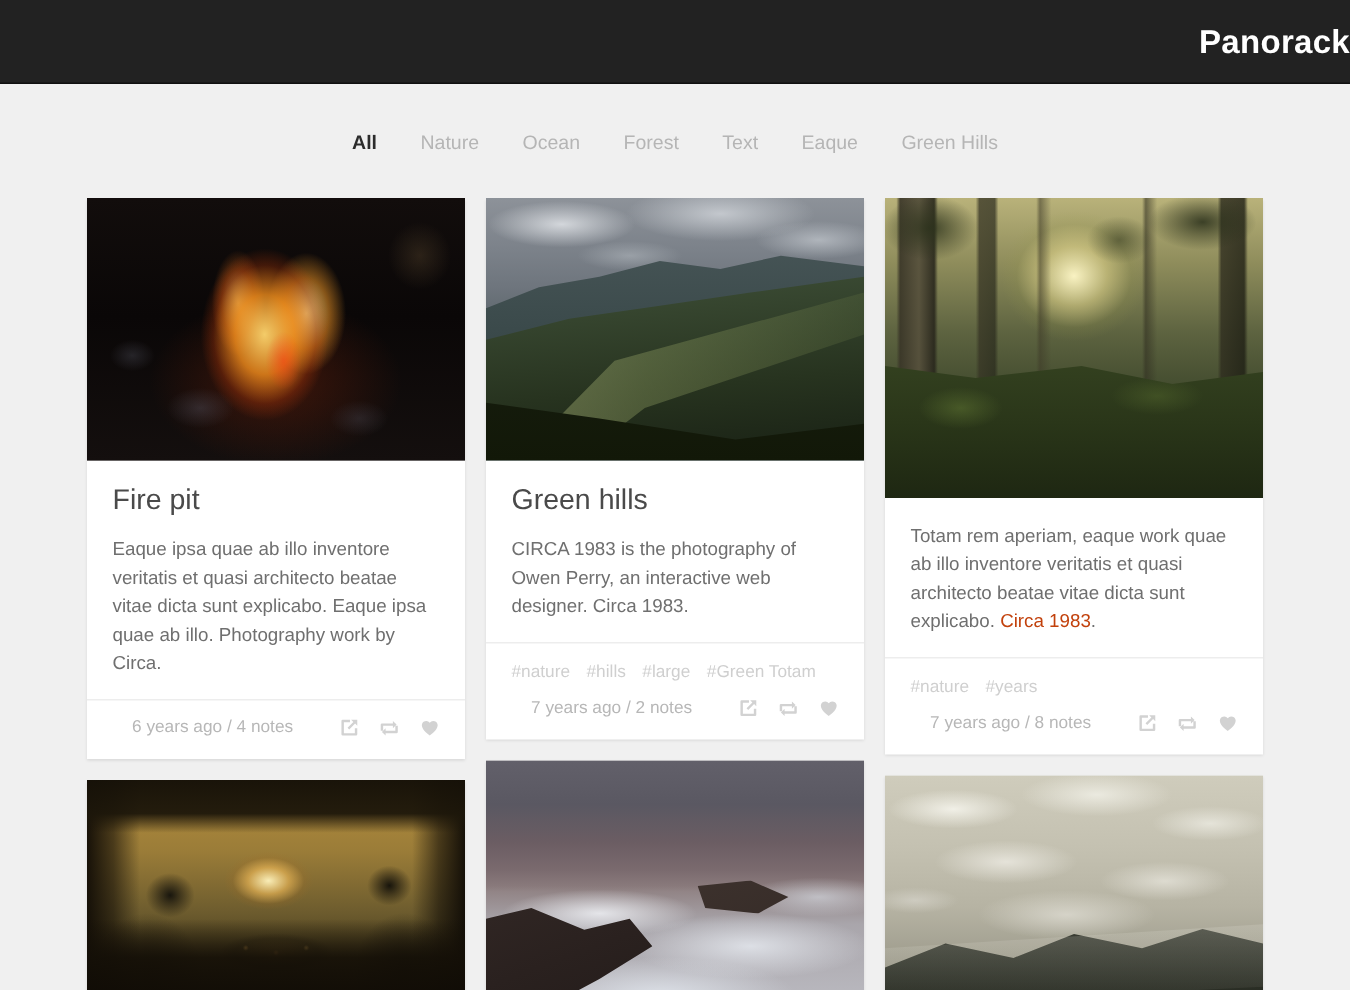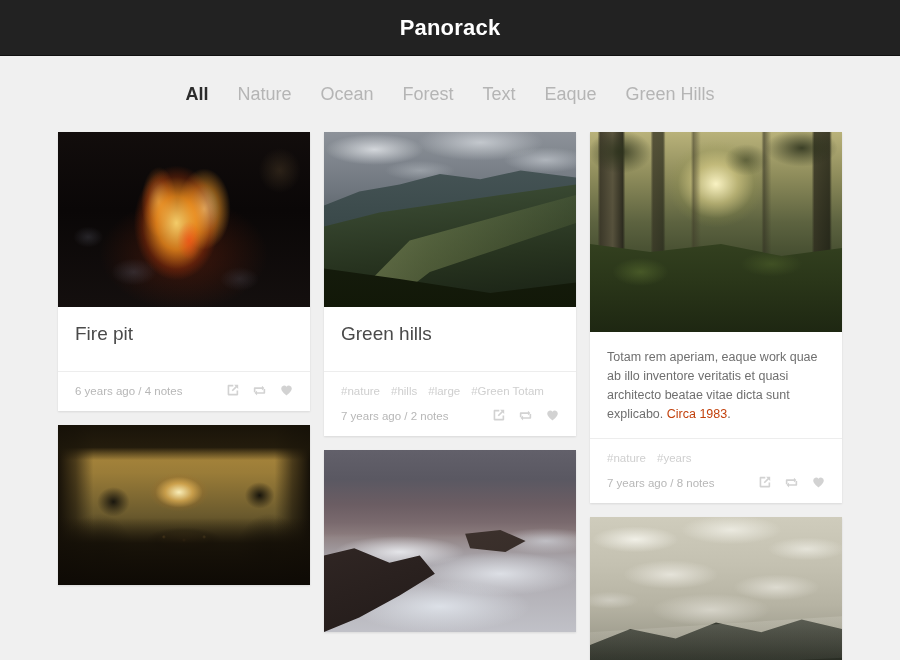--- a/index.html
+++ b/index.html
@@ -10,40 +10,40 @@
     overflow: hidden;
   }
 
   
   .site-header {
     height: 56px;
     background: #222222;
     border-bottom: 1px solid #111;
     display: flex;
     align-items: center;
-    justify-content: center;
+    justify-content: flex-end;
   }
   .site-title {
     color: #ffffff;
     font-size: 22px;
     font-weight: bold;
     letter-spacing: 0.2px;
   }
 
   
   .filter-nav {
     height: 76px;
     display: flex;
     align-items: center;
     justify-content: center;
     gap: 29px;
     background: #f0f0f0;
   }
   .filter-item {
-    font-size: 18px;
+    font-size: 13px;
     color: #b5b5b5;
     cursor: pointer;
     white-space: nowrap;
   }
   .filter-item.active { color: #2c2c2c; font-weight: bold; }
 
   
   .grid {
     padding: 0 58px;
     display: flex;
@@ -74,23 +74,23 @@
   .card-divider { height: 1px; background: #ededed; }
   .card-tags {
     padding: 13px 17px 0 17px;
     font-size: 11.5px;
     color: #cfcfcf;
     display: flex;
     gap: 11px;
     flex-wrap: wrap;
   }
   .card-foot {
-    padding: 12px 17px 14px 17px;
-    display: flex;
-    align-items: center;
+    padding: 12px 17px 14px 30px;
+    display: flex;
+    align-items: flex-start;
     justify-content: space-between;
   }
   .meta { font-size: 11.5px; color: #b7b7b7; }
   .actions { display: flex; gap: 14px; align-items: center; }
   .actions svg { display: block; fill: #d2d2d2; }
 
   
   .ph { width: 100%; height: 100%; position: absolute; inset: 0; }
 
   
@@ -218,20 +218,21 @@
 
   <div class="column">
 
     <div class="card">
       <div class="card-photo photo-fire">
         <div class="ph fire-a"></div>
         <div class="ph fire-b"></div>
       </div>
       <div class="card-body">
         <div class="card-title">Fire pit</div>
+        <div class="card-text">Eaque ipsa quae ab illo inventore veritatis et quasi architecto beatae vitae dicta sunt explicabo. Eaque ipsa quae ab illo. Photography work by Circa.</div>
       </div>
       <div class="card-divider"></div>
       <div class="card-foot">
         <span class="meta">6 years ago / 4 notes</span>
         <span class="actions">
           <span>
             <svg width="13" height="13" viewBox="0 0 16 16">
                 <path d="M9 1v2H4v9h9V8h2v5a1 1 0 0 1-1 1H3a1 1 0 0 1-1-1V2a1 1 0 0 1 1-1h6z"></path>
                 <path d="M15 1h-5l1.8 1.8L7 7.6 8.4 9l4.8-4.8L15 6V1z"></path>
               </svg>
@@ -267,20 +268,21 @@
       <div class="card-photo photo-hills">
         <div class="ph hills-sky"></div>
         <div class="ph hills-clouds"></div>
         <div class="ph hills-far"></div>
         <div class="ph hills-mid"></div>
         <div class="ph hills-lit"></div>
         <div class="ph hills-dark"></div>
       </div>
       <div class="card-body">
         <div class="card-title">Green hills</div>
+        <div class="card-text">CIRCA 1983 is the photography of Owen Perry, an interactive web designer. Circa 1983.</div>
       </div>
       <div class="card-divider"></div>
       <div class="card-tags">
         <span>#nature</span>
         <span>#hills</span>
         <span>#large</span>
         <span>#Green Totam</span>
       </div>
       <div class="card-foot">
         <span class="meta">7 years ago / 2 notes</span>

